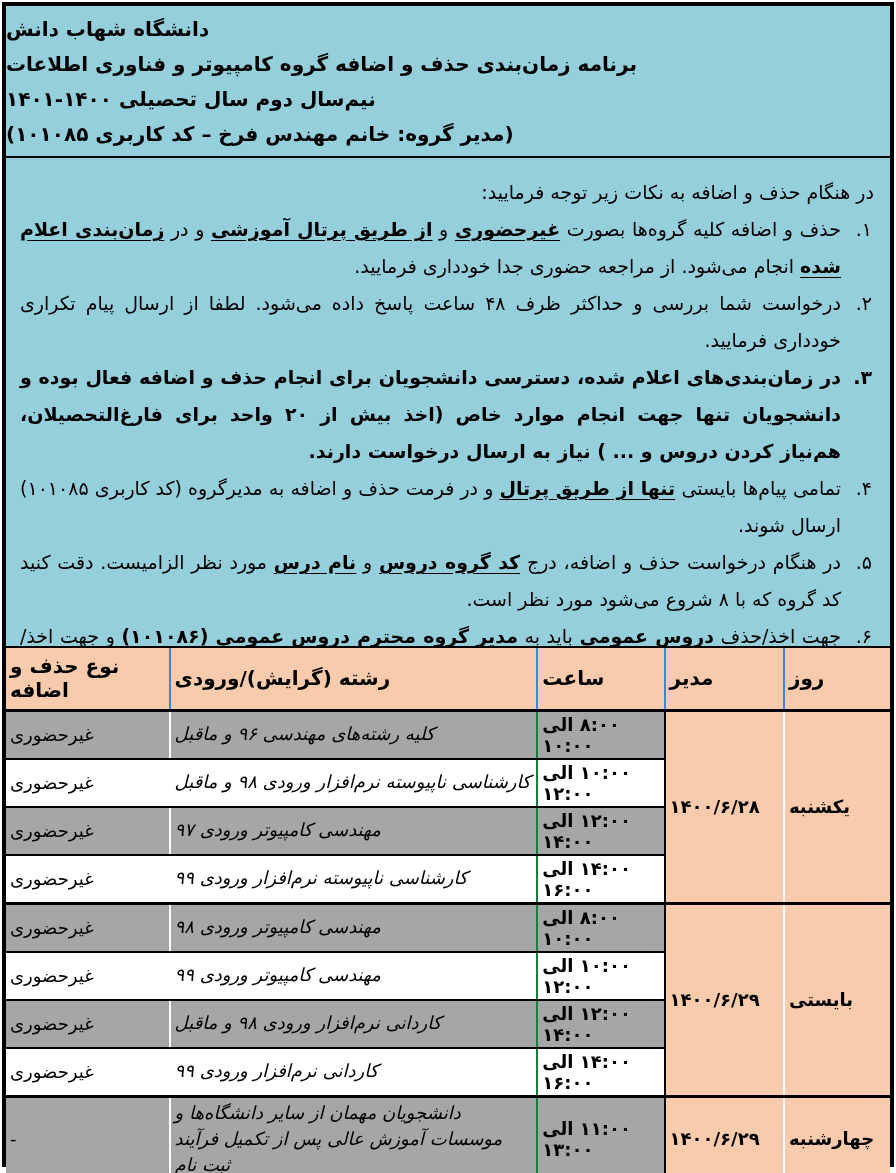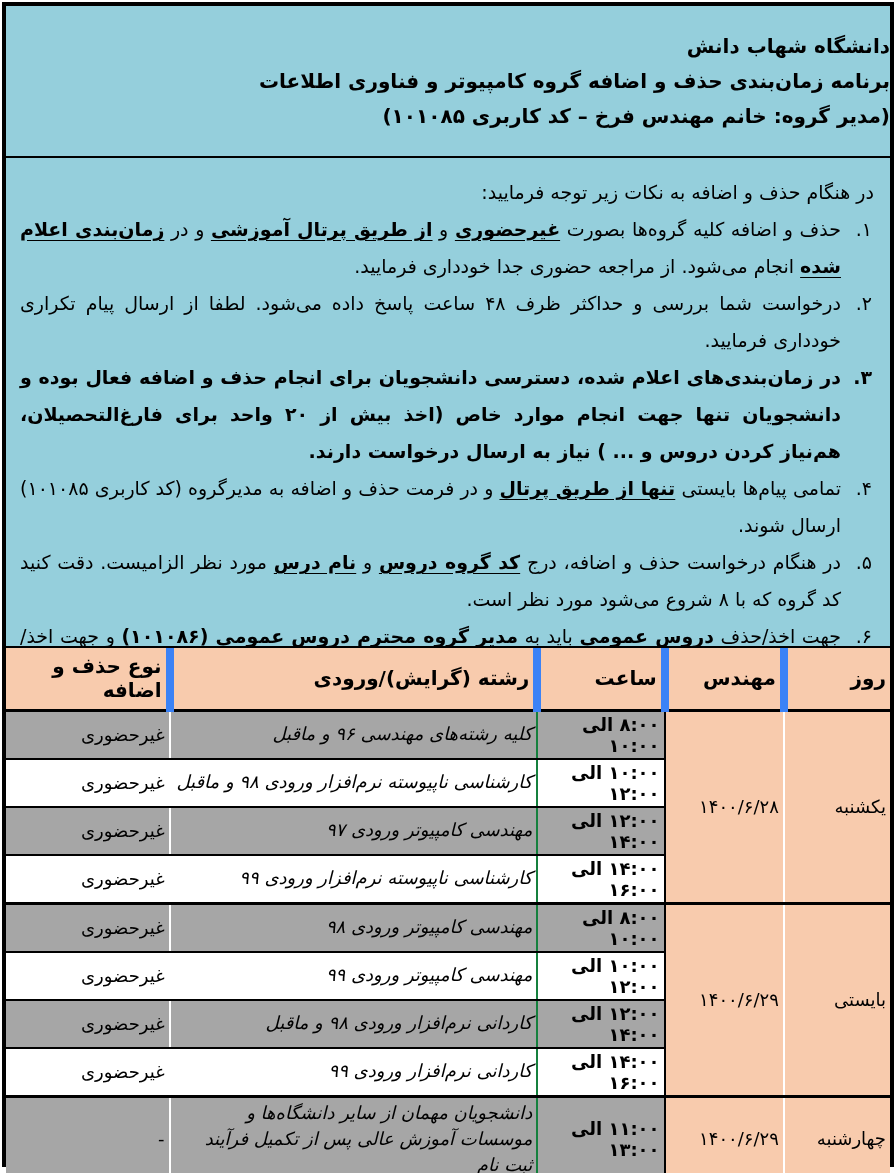--- a/index.html
+++ b/index.html
@@ -7,21 +7,21 @@
     width:896px;height:1173px;background:#ffffff;overflow:hidden;
     font-family:"DejaVu Sans",sans-serif;color:#000;
   }
   .doc{
     position:absolute;top:2px;left:2px;width:884px;height:1157px;
     border:4px solid #000;background:#95CFDC;
   }
   
   .header-box{
     height:150px;border-bottom:2px solid #000;
-    display:flex;flex-direction:column;align-items:flex-start;justify-content:center;
+    display:flex;flex-direction:column;align-items:flex-end;justify-content:center;
     gap:13px;background:#95CFDC;
   }
   .h-line{font-weight:bold;font-size:20px;line-height:1.1;}
   
   .notes-box{
     height:490px;border-bottom:2px solid #000;background:#95CFDC;
     padding:16px 16px 11px 14px;box-sizing:border-box;overflow:hidden;
     font-size:19px;
   }
   .notes-intro{line-height:37px;text-align:right;}
@@ -29,49 +29,50 @@
     position:relative;padding-right:33px;text-align:justify;line-height:37px;
   }
   .note-num{position:absolute;right:2px;top:0;}
   .seg-b{font-weight:bold;}
   .seg-u{text-decoration:underline;text-underline-offset:4px;}
   
   table.sched{
     width:100%;border-collapse:collapse;table-layout:fixed;background:#fff;
   }
   table.sched th,table.sched td{
-    text-align:right;vertical-align:middle;padding:2px 4px;box-sizing:border-box;
+    text-align:left;vertical-align:middle;padding:2px 4px;box-sizing:border-box;
     font-size:18px;overflow:hidden;
   }
   table.sched th{
     background:#F8CBAD;font-weight:bold;font-size:20px;height:62px;
-    border-bottom:3px solid #000;border-left:8px solid #3b82f6;
+    border-bottom:3px solid #000;border-left:2px solid #3b82f6;
   }
   table.sched th:last-child{border-left:none;}
   tr.data-row{height:45px;}
   tr.last-row{height:78px;}
   tr.row-gray td{background:#A6A6A6;}
   tr.row-white td{background:#fff;}
-  td.c-day,td.c-date{background:#F8CBAD !important;font-weight:normal;margin-top:48px;}
+  td.c-day,td.c-date{background:#F8CBAD !important;font-weight:bold;margin-top:48px;}
   td.c-day{border-left:2px solid #fff;}
   td.c-date{border-left:2px solid #000;}
   td.c-time{border-left:2px solid #15803d;font-weight:bold;}
   td.c-prog{border-left:2px solid #fff;font-style:italic;}
   table.sched td{border-bottom:2px solid #000;}
   tr.group-start td{border-top:3px solid #000;}
   td.c-prog{font-size:18px;line-height:1.45;}
 </style>
 </head>
 <body>
 
 <div class="doc">
 
   <div class="header-box">
     <div class="h-line">دانشگاه شهاب دانش</div>
     <div class="h-line">برنامه زمان‌بندی حذف و اضافه گروه کامپیوتر و فناوری اطلاعات</div>
+    <div class="h-line">نیم‌سال دوم سال تحصیلی ۱۴۰۰-۱۴۰۱</div>
     <div class="h-line">(مدیر گروه: خانم مهندس فرخ – کد کاربری ۱۰۱۰۸۵)</div>
   </div>
 
   <div class="notes-box">
     <div class="notes-intro">در هنگام حذف و اضافه به نکات زیر توجه فرمایید:</div>
     <div class="note-item">
       <span class="note-num"><span>۱.</span></span>
       <span><span>حذف و اضافه کلیه گروه‌ها بصورت </span><span class="seg-b seg-u">غیرحضوری</span><span> و </span><span class="seg-b seg-u">از طریق پرتال آموزشی</span><span> و در </span><span class="seg-b seg-u">زمان‌بندی اعلام شده</span><span> انجام می‌شود. از مراجعه حضوری جدا خودداری فرمایید.</span></span>
     </div>
     <div class="note-item">
@@ -101,21 +102,21 @@
     <colgroup>
       <col style="width:12%">
         <col style="width:13.5%">
         <col style="width:14.4%">
         <col style="width:41.6%">
         <col style="width:18.5%">
     </colgroup>
     <tbody>
         <tr>
       <th>روز</th>
-      <th>مهندس</th>
+      <th>مدیر</th>
       <th>ساعت</th>
       <th>رشته (گرایش)/ورودی</th>
       <th>نوع حذف و اضافه</th>
     </tr>
 
     <tr class="data-row row-gray group-start">
       <td class="c-day" rowspan="4">یکشنبه</td>
       <td class="c-date" rowspan="4">۱۴۰۰/۶/۲۸</td>
       <td class="c-time">۸:۰۰ الی ۱۰:۰۰</td>
       <td class="c-prog">کلیه رشته‌های مهندسی ۹۶ و ماقبل</td>

